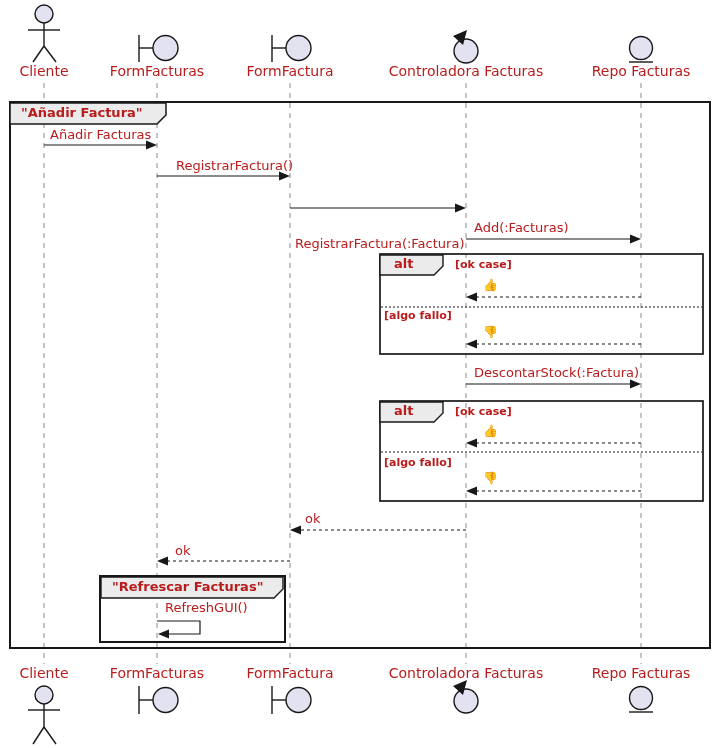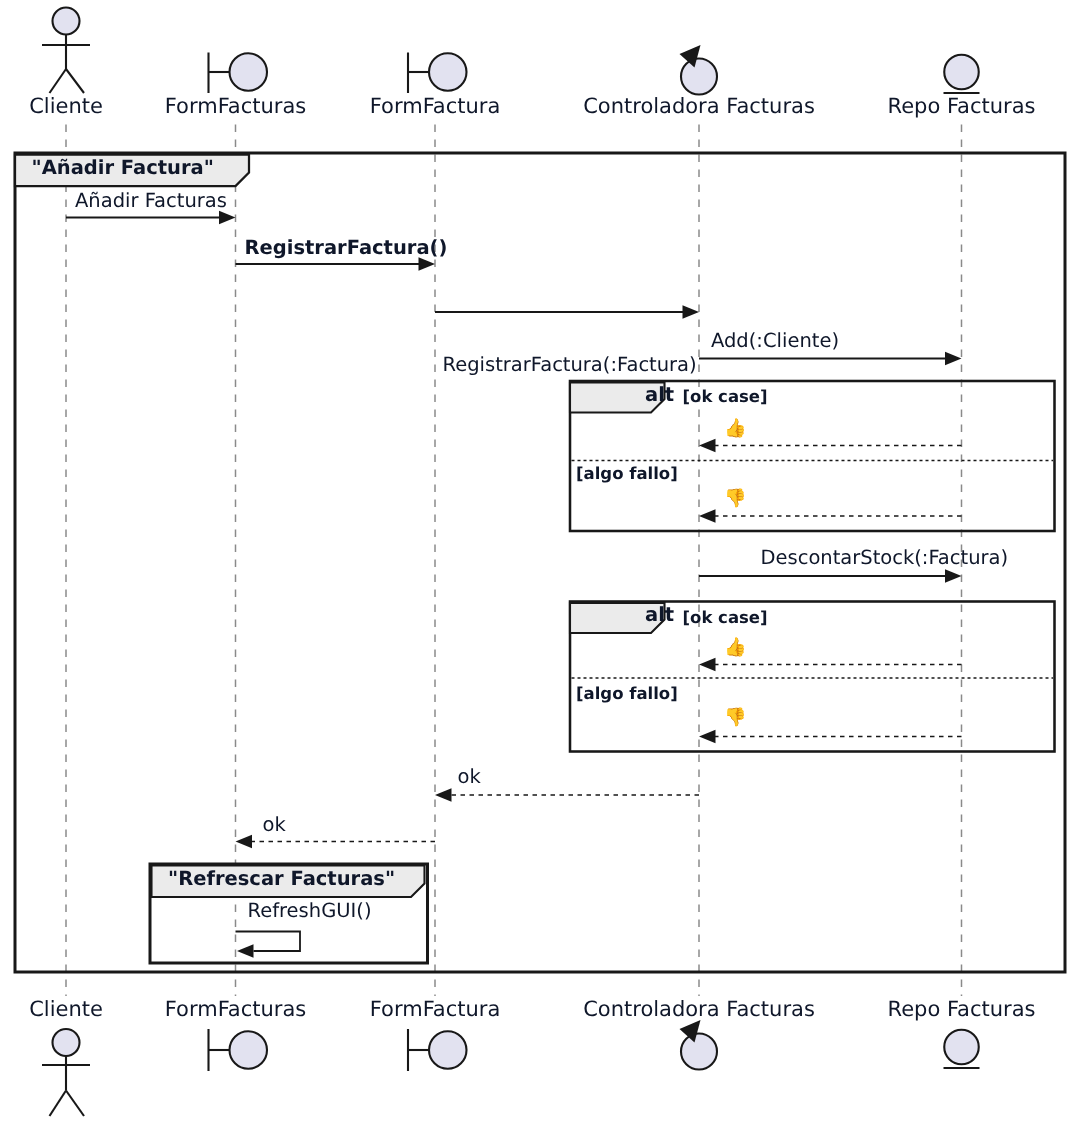--- a/index.html
+++ b/index.html
@@ -1,24 +1,24 @@
 <!DOCTYPE html>
 <html><head>
 <meta charset="utf-8">
 <style>
   html,body{margin:0;padding:0;background:#fff;}
   #canvas{
     position:relative;width:717px;height:748px;background:#fff;overflow:hidden;
     font-family:"DejaVu Sans",sans-serif;color:#111;
   }
   #gfx{position:absolute;left:0;top:0;}
-  .lbl{position:absolute;white-space:nowrap;font-size:13px;line-height:14px;color:#0f172a;}
+  .lbl{position:absolute;white-space:nowrap;font-size:13px;line-height:14px;color:#b91c1c;}
   .plabel{font-size:14px;line-height:15px;transform:translateX(-50%);}
   .ftitle{font-weight:bold;font-size:13px;}
-  .op{font-weight:bold;font-size:13px;margin-left:36px;}
+  .op{font-weight:bold;font-size:13px;}
   .guard{font-weight:bold;font-size:11px;text-align:center;}
   .emo{font-size:12px;line-height:13px;}
 </style>
 </head>
 <body>
 
 <div id="canvas">
 
   <svg id="gfx" width="717" height="748" viewBox="0 0 717 748">
 
@@ -158,25 +158,25 @@
   <div class="lbl ftitle" style="left:112px;top:580px;">"Refrescar Facturas"</div>
 
   <div class="lbl op" style="left:394px;top:257px;">alt</div>
   <div class="lbl guard" style="left:455px;top:258px;">[ok case]</div>
   <div class="lbl guard" style="left:384px;top:309px;">[algo fallo]</div>
   <div class="lbl op" style="left:394px;top:404px;">alt</div>
   <div class="lbl guard" style="left:455px;top:405px;">[ok case]</div>
   <div class="lbl guard" style="left:384px;top:456px;">[algo fallo]</div>
 
   <div class="lbl" style="left:50px;top:128px;">Añadir Facturas</div>
-  <div class="lbl" style="left:163px;top:159px;font-weight:bold;">RegistrarFactura()</div>
+  <div class="lbl" style="left:176px;top:159px;">RegistrarFactura()</div>
   <div class="lbl" style="left:295px;top:189px;margin-top:48px;">RegistrarFactura(:Factura)</div>
-  <div class="lbl" style="left:474px;top:221px;">Add(:Cliente)</div>
+  <div class="lbl" style="left:474px;top:221px;">Add(:Facturas)</div>
   <div class="lbl emo" style="left:483px;top:279px;">👍</div>
   <div class="lbl emo" style="left:483px;top:326px;">👎</div>
-  <div class="lbl" style="left:474px;top:366px;margin-left:33px;">DescontarStock(:Factura)</div>
+  <div class="lbl" style="left:474px;top:366px;">DescontarStock(:Factura)</div>
   <div class="lbl emo" style="left:483px;top:425px;">👍</div>
   <div class="lbl emo" style="left:483px;top:472px;">👎</div>
   <div class="lbl" style="left:305px;top:512px;">ok</div>
   <div class="lbl" style="left:175px;top:544px;">ok</div>
   <div class="lbl" style="left:165px;top:601px;">RefreshGUI()</div>
 
 </div>
 
 </body></html>

